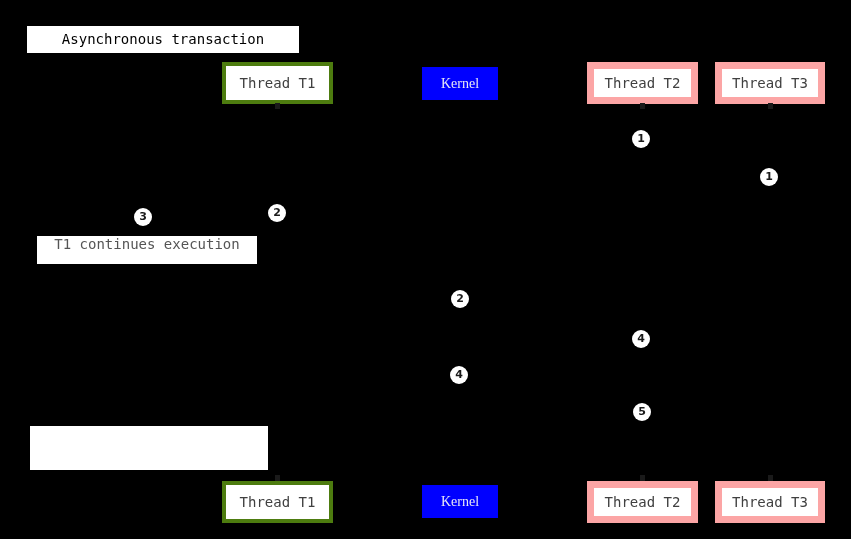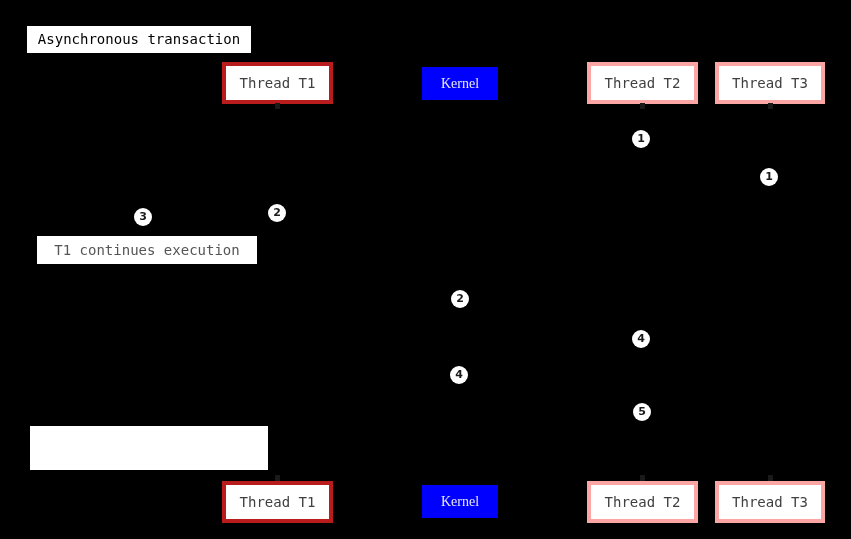--- a/index.html
+++ b/index.html
@@ -17,21 +17,21 @@
     height: 539px;
     background: #000000;
     overflow: hidden;
   }
 
   
   .title-box {
     position: absolute;
     left: 27px;
     top: 26px;
-    width: 224px;
+    width: 272px;
     height: 27px;
     background: #ffffff;
     color: #000000;
     font-size: 14px;
     line-height: 27px;
     text-align: center;
     letter-spacing: 0px;
     white-space: nowrap;
     box-sizing: border-box;
   }
@@ -43,24 +43,24 @@
     color: #404040;
     font-size: 14px;
     text-align: center;
     white-space: nowrap;
     box-sizing: border-box;
     display: flex;
     align-items: center;
     justify-content: center;
   }
   .lifeline-box.red {
-    border: 4px solid #b91c1c;
+    border: 4px solid #4d7c0f;
   }
   .lifeline-box.blue {
-    border: 4px solid #fca5a5;
+    border: 7px solid #fca5a5;
   }
   .lifeline-box.filled {
     background: #0000ff;
     color: #e8e8f5;
     border: none;
     font-family: Liberation Serif, serif;
   }
 
   
   #t1-top   { left: 222px; top: 62px;  width: 111px; height: 42px; }
@@ -101,21 +101,21 @@
   
   .note-box {
     position: absolute;
     background: #ffffff;
     color: #555555;
     font-size: 14px;
     text-align: center;
     white-space: nowrap;
     box-sizing: border-box;
     display: flex;
-    align-items: center;
+    align-items: flex-start;
     justify-content: center;
   }
   #note-continues { left: 37px;  top: 236px; width: 220px; height: 28px; }
   #note-blank     { left: 30px;  top: 426px; width: 238px; height: 44px; }
 </style>
 </head>
 <body>
 
 <div id="canvas">
 

